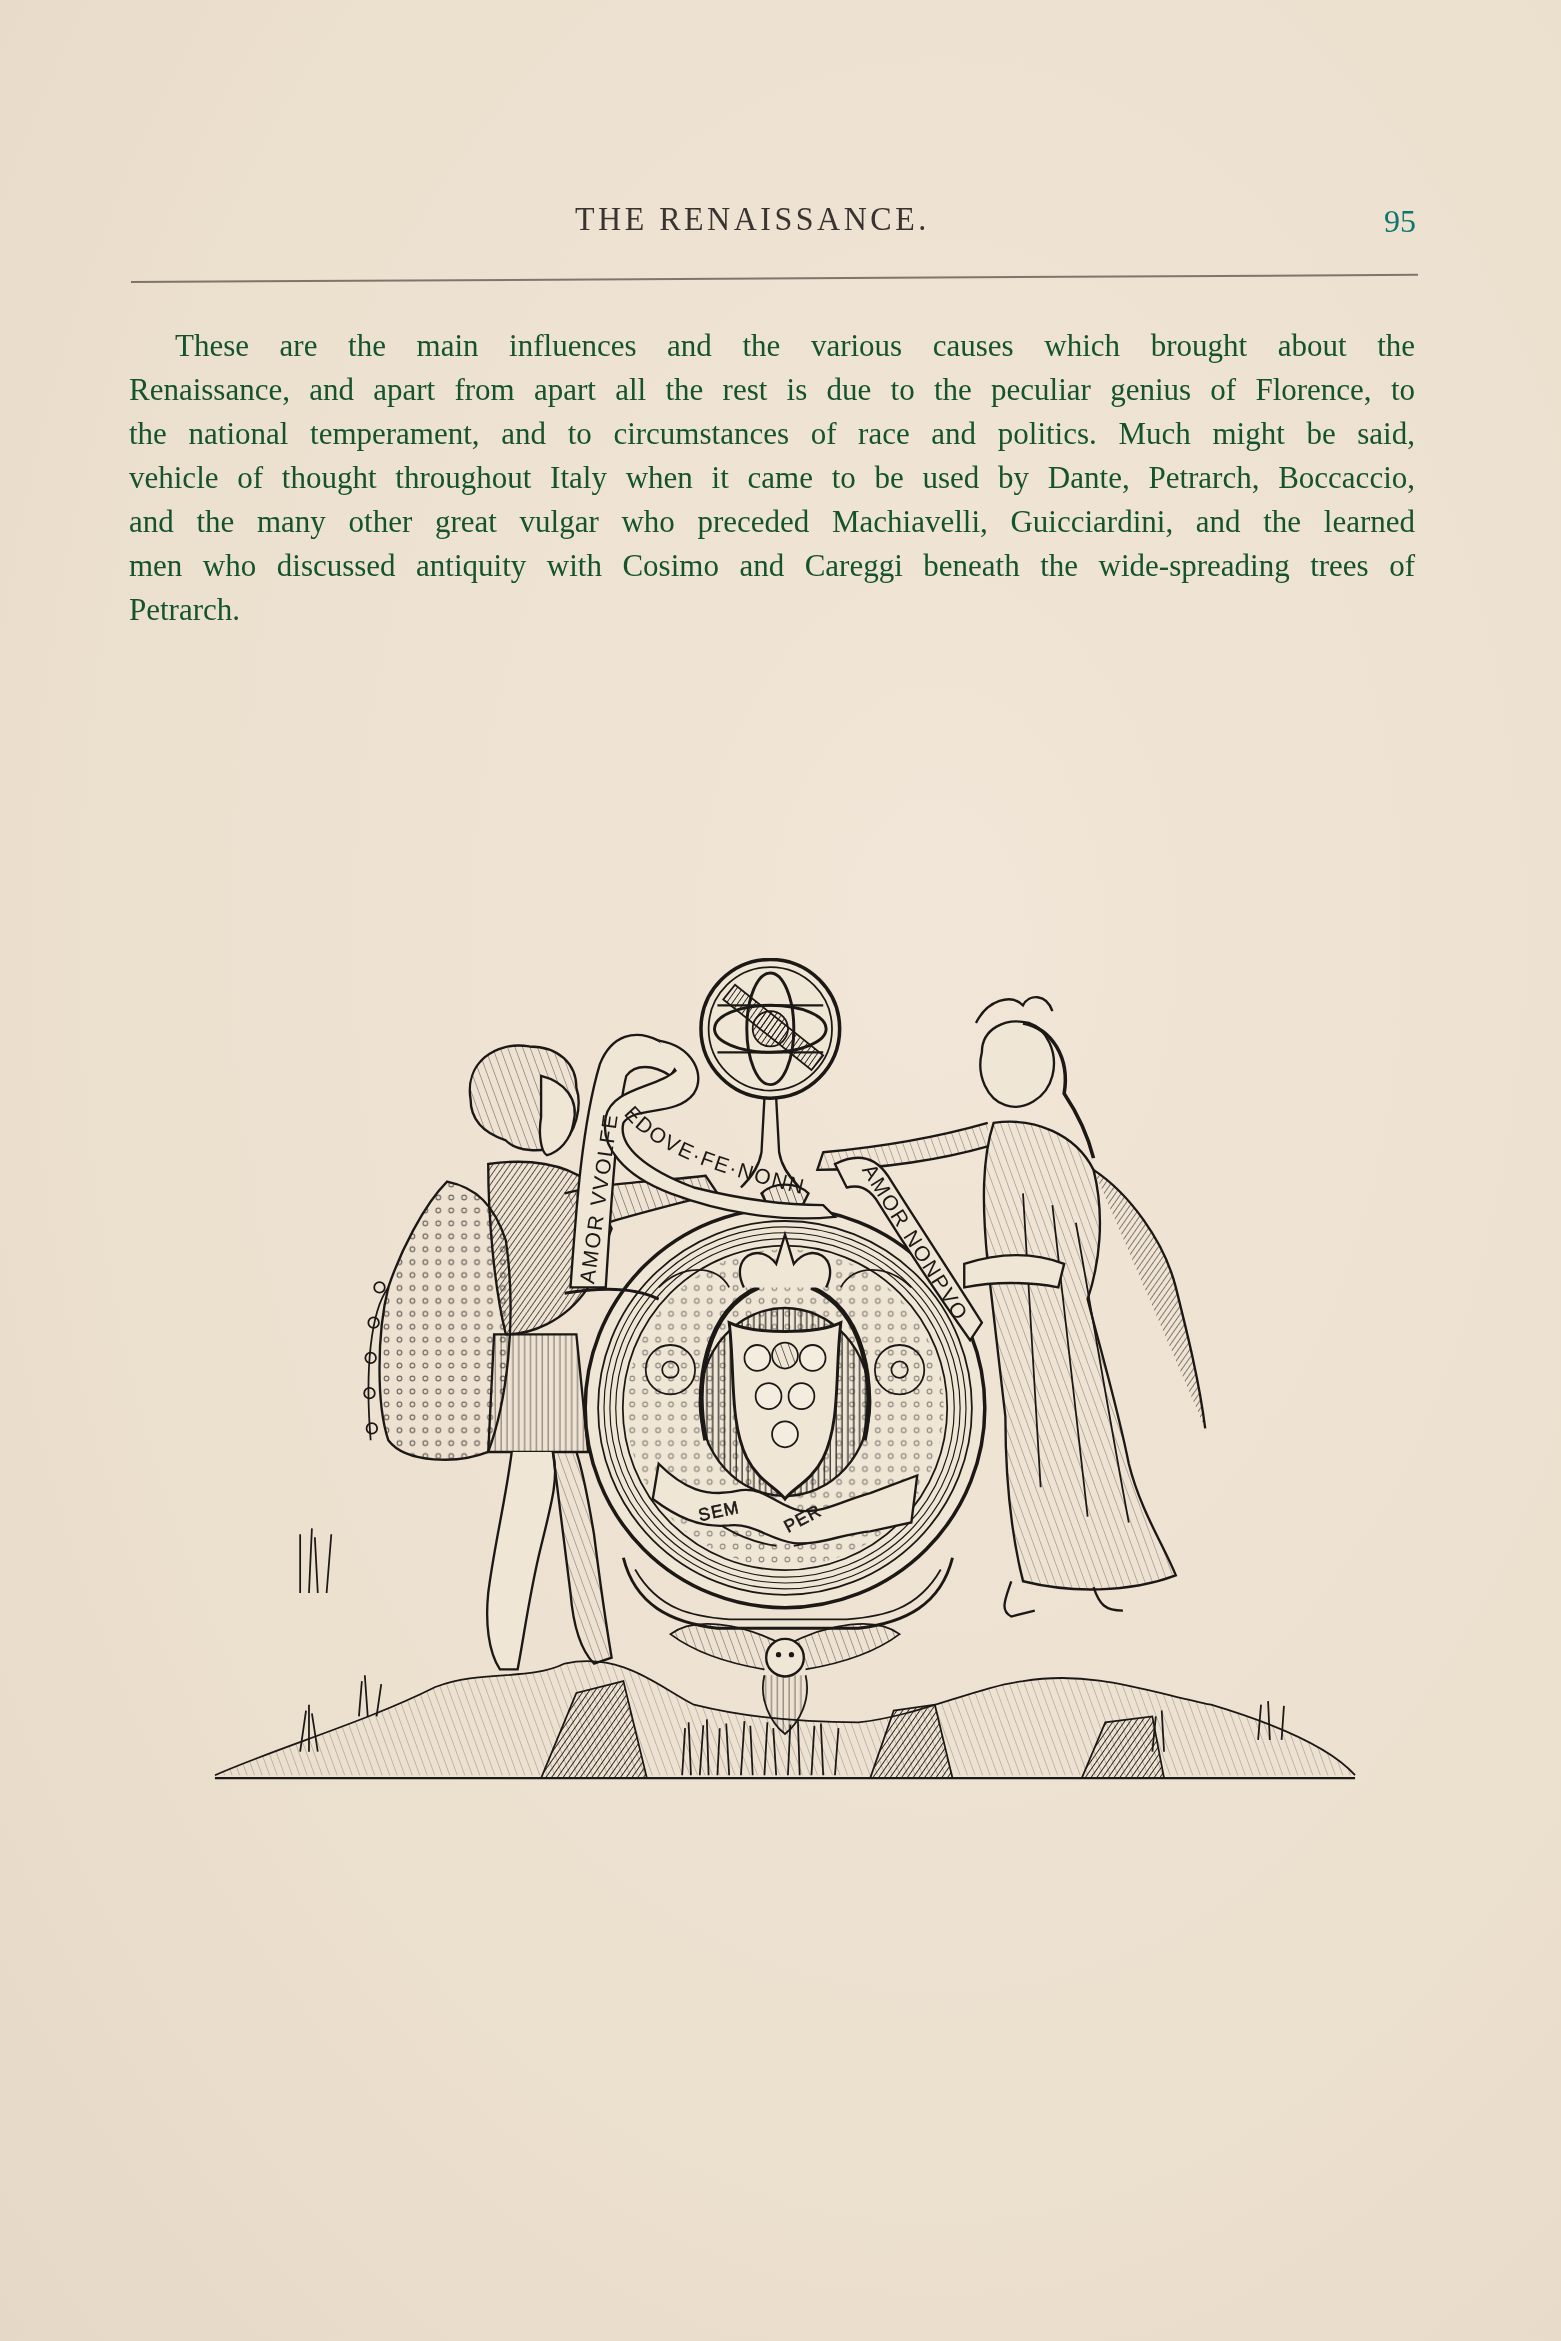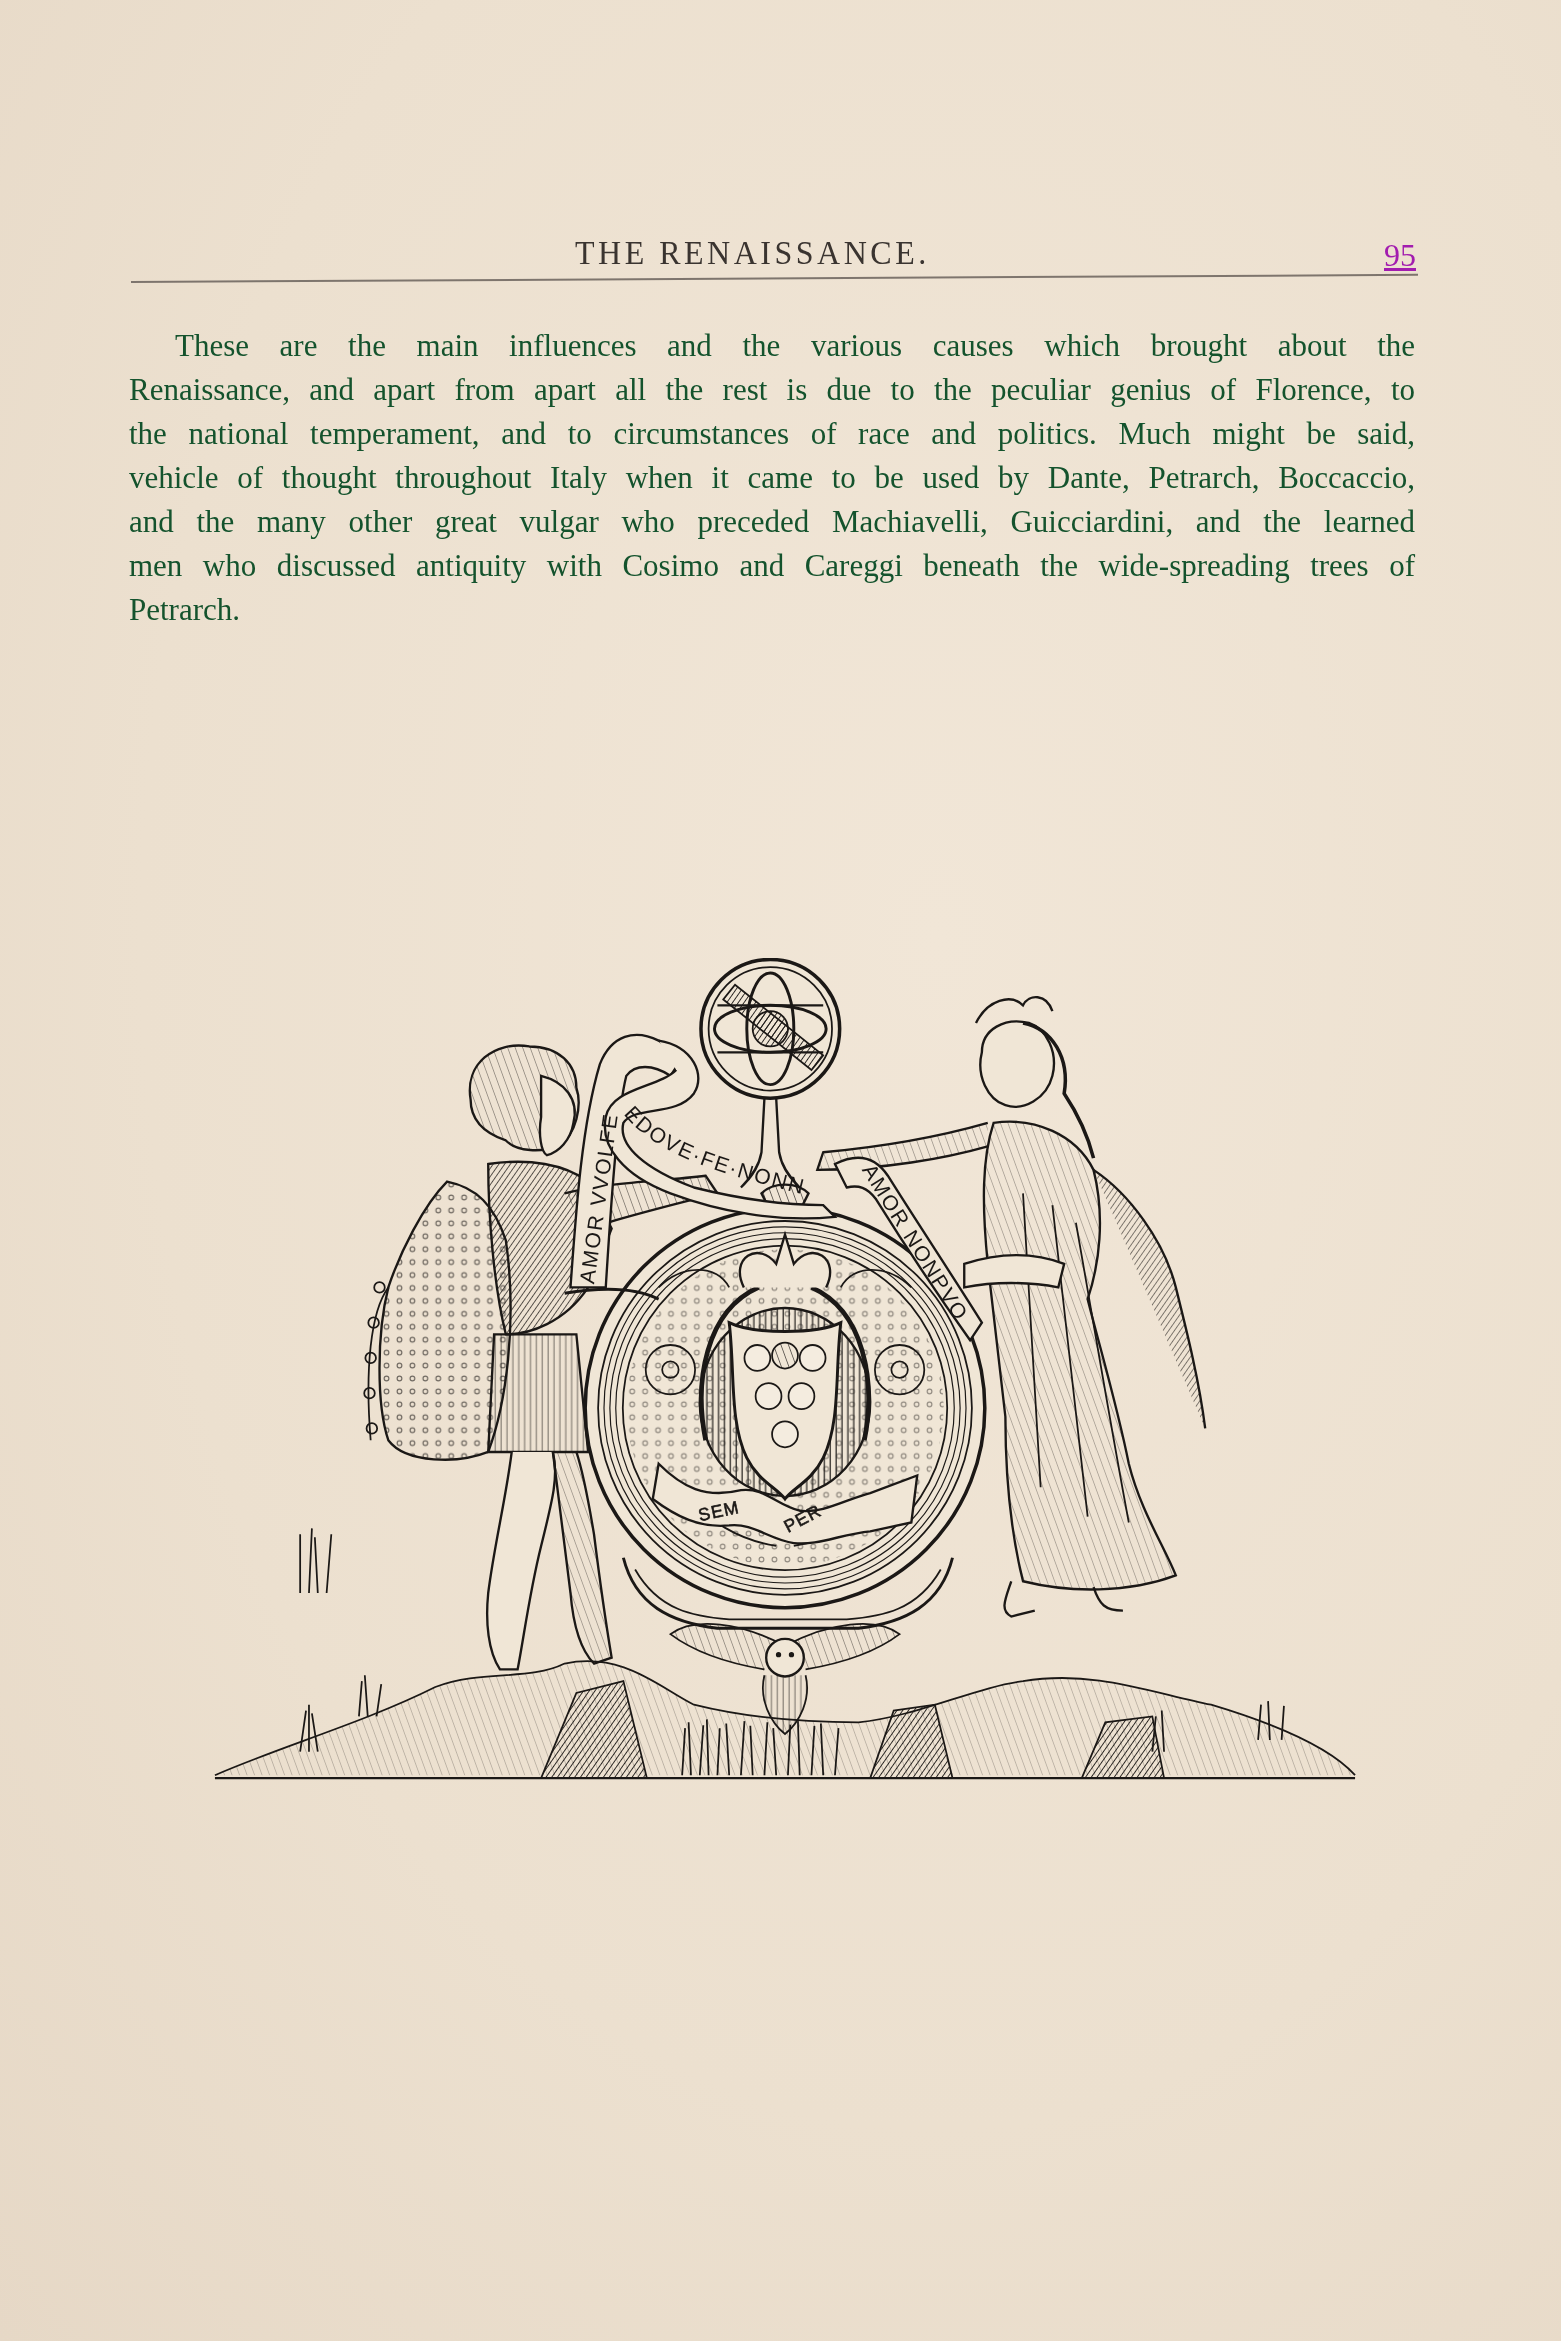--- a/index.html
+++ b/index.html
@@ -5,30 +5,30 @@
   html, body { margin: 0; padding: 0; }
   body {
     width: 1561px; height: 2342px;
     background: #eee3d3;
     background-image: radial-gradient(ellipse at 60% 40%, #f1e6d7 0%, #ece0cf 60%, #e6d8c6 100%);
     position: relative; overflow: hidden;
     font-family: "Liberation Serif", "DejaVu Serif", serif;
     color: #2a2522;
   }
   .running-head {
-    position: absolute; top: 230px; left: 0; width: 1561px; height: 47px; text-align: right;
+    position: absolute; top: 196px; left: 0; width: 1561px; height: 47px; text-align: right;
   }
   .running-title {
     position: absolute; left: 575px; top: 3.5px;
     font-size: 32px; letter-spacing: 3.5px; color: #3a3430;
     transform: scaleY(1.08);
   }
   .page-number {
     position: absolute; left: 1384px; top: 7px;
-    font-size: 32px; color: #a21caf; text-decoration: underline;
+    font-size: 32px; color: #0f766e;
   }
   .head-rule {
     position: absolute; left: 131px; top: 281px; width: 1287px; height: 1.8px;
     background: #6a625c;
     transform: rotate(-0.32deg); transform-origin: left center;
     opacity: 0.85;
   }
   .body-text {
     position: absolute; left: 129px; top: 324px; width: 1286px;
     font-size: 31px; line-height: 44px; color: #14532d;

